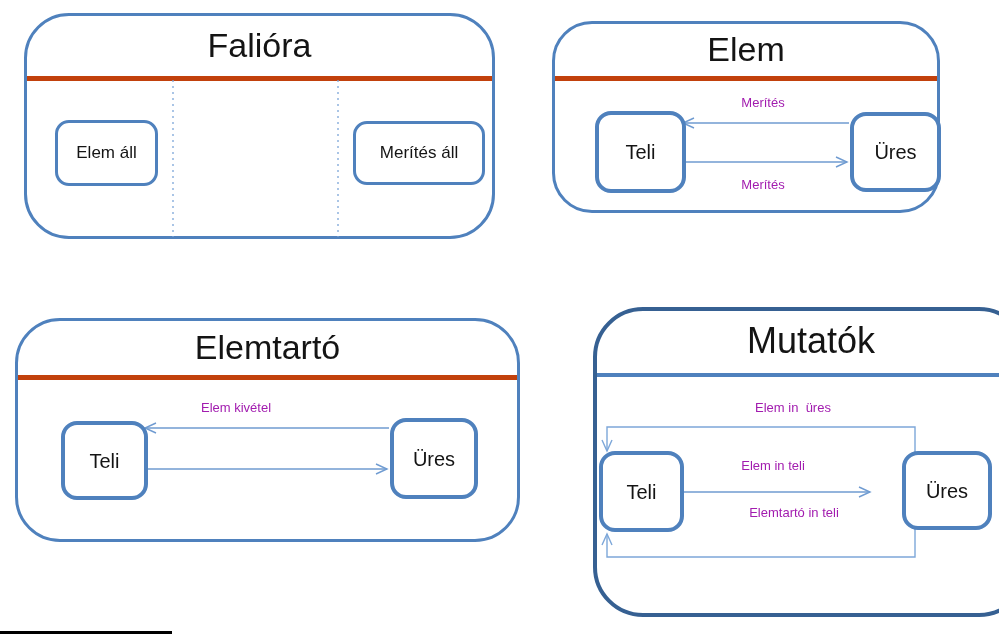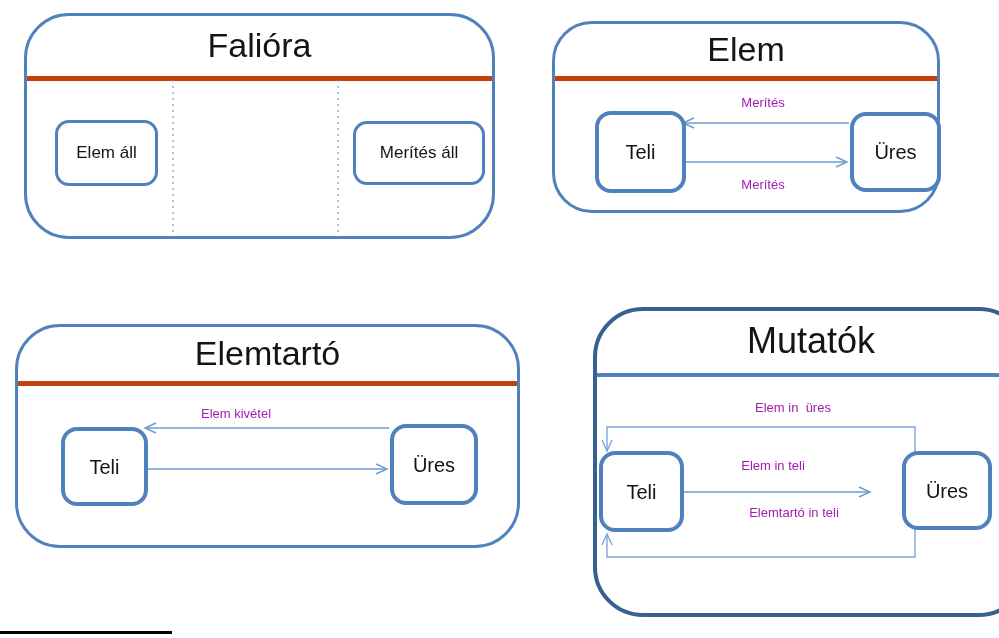--- a/index.html
+++ b/index.html
@@ -14,21 +14,21 @@
   }
   .frame .hdr {
     text-align:center; font-size:34px; color:#141414;
     border-bottom:5px solid #c2410c; white-space:pre;
   }
   
   .d-faliora { left:24px; top:13px; width:471px; height:226px; }
   .d-faliora .hdr { height:60px; line-height:58px; }
   .d-elem { left:552px; top:21px; width:388px; height:192px; border-radius:40px; }
   .d-elem .hdr { height:52px; line-height:50px; }
-  .d-elemtarto { left:15px; top:318px; width:505px; height:224px;margin-top:6px; }
+  .d-elemtarto { left:15px; top:318px; width:505px; height:224px; }
   .d-elemtarto .hdr { height:54px; line-height:52px; }
   .d-mutatok {
     left:593px; top:307px; width:436px; height:310px;
     border:4px solid #366092; border-radius:50px;
   }
   .d-mutatok .hdr { height:62px; line-height:60px; font-size:36px; border-bottom:4px solid #4f81bd; }
 
   
   .state {
     position:absolute; border:3px solid #4f81bd; border-radius:14px;

